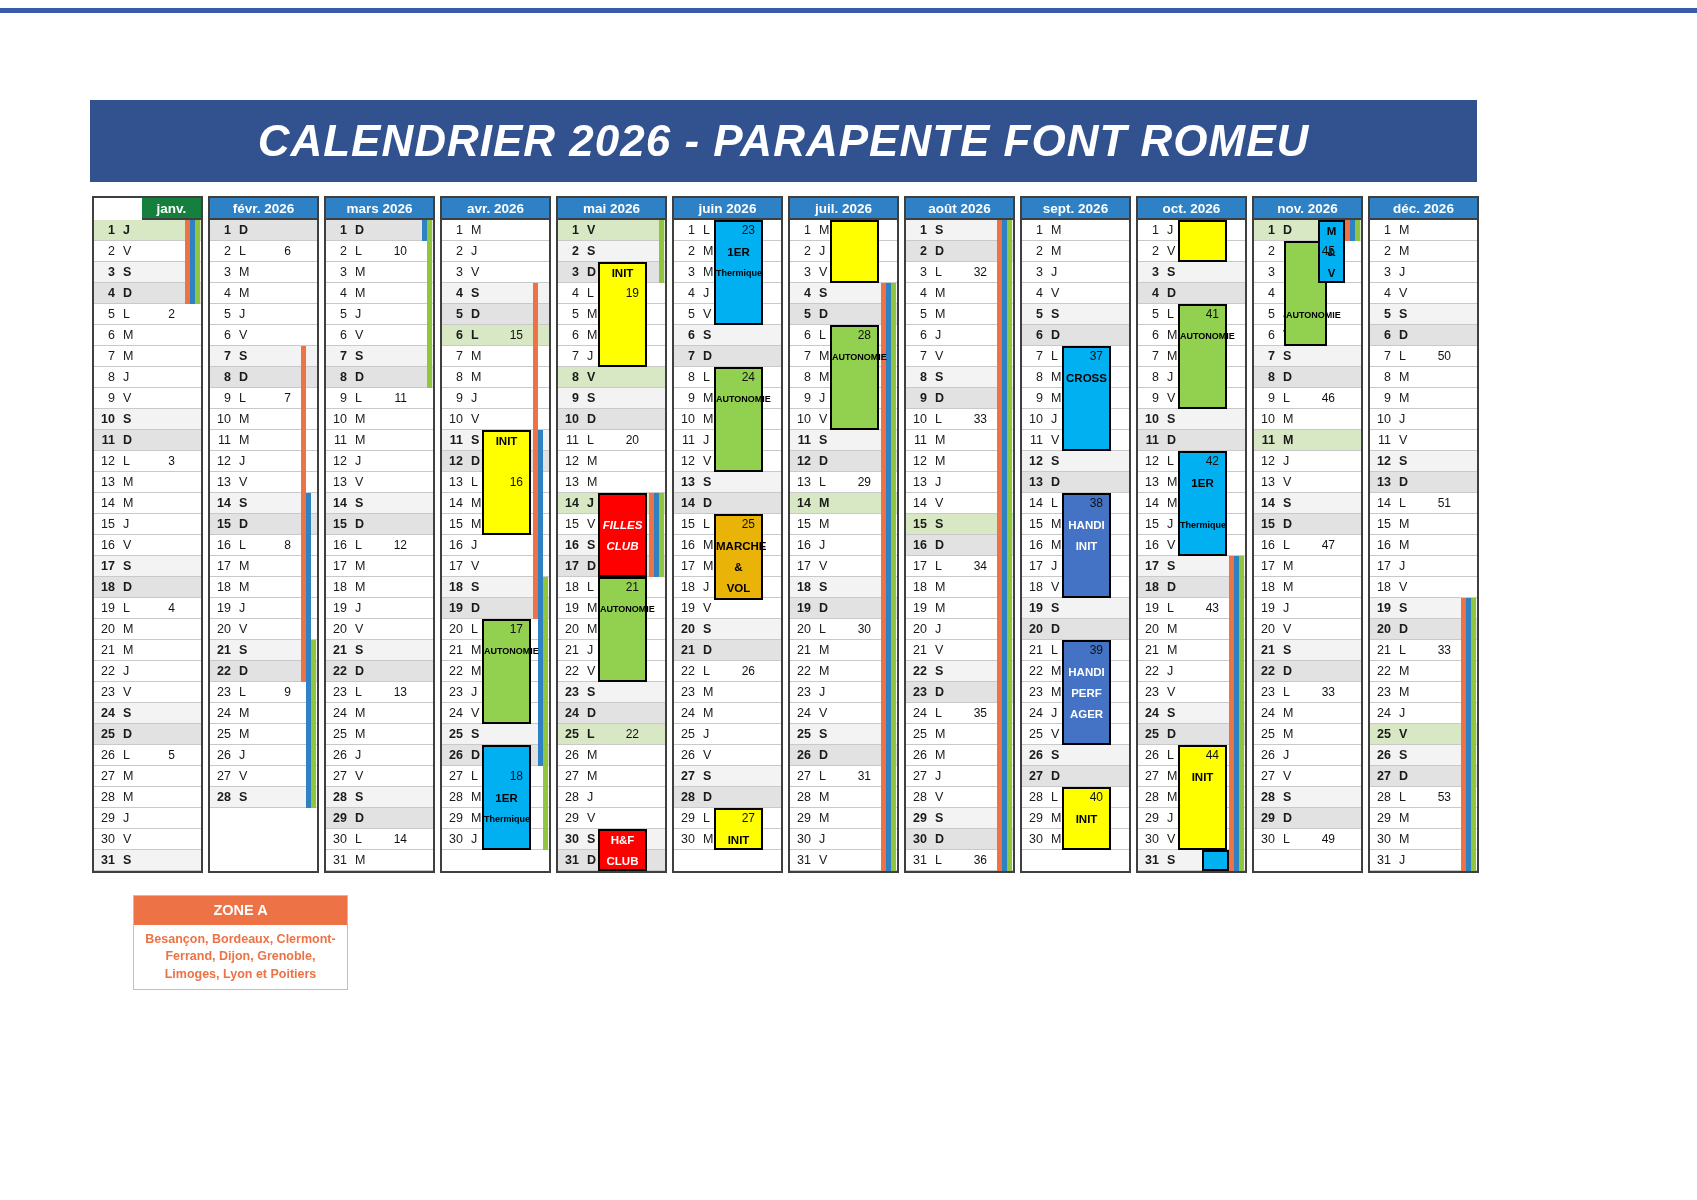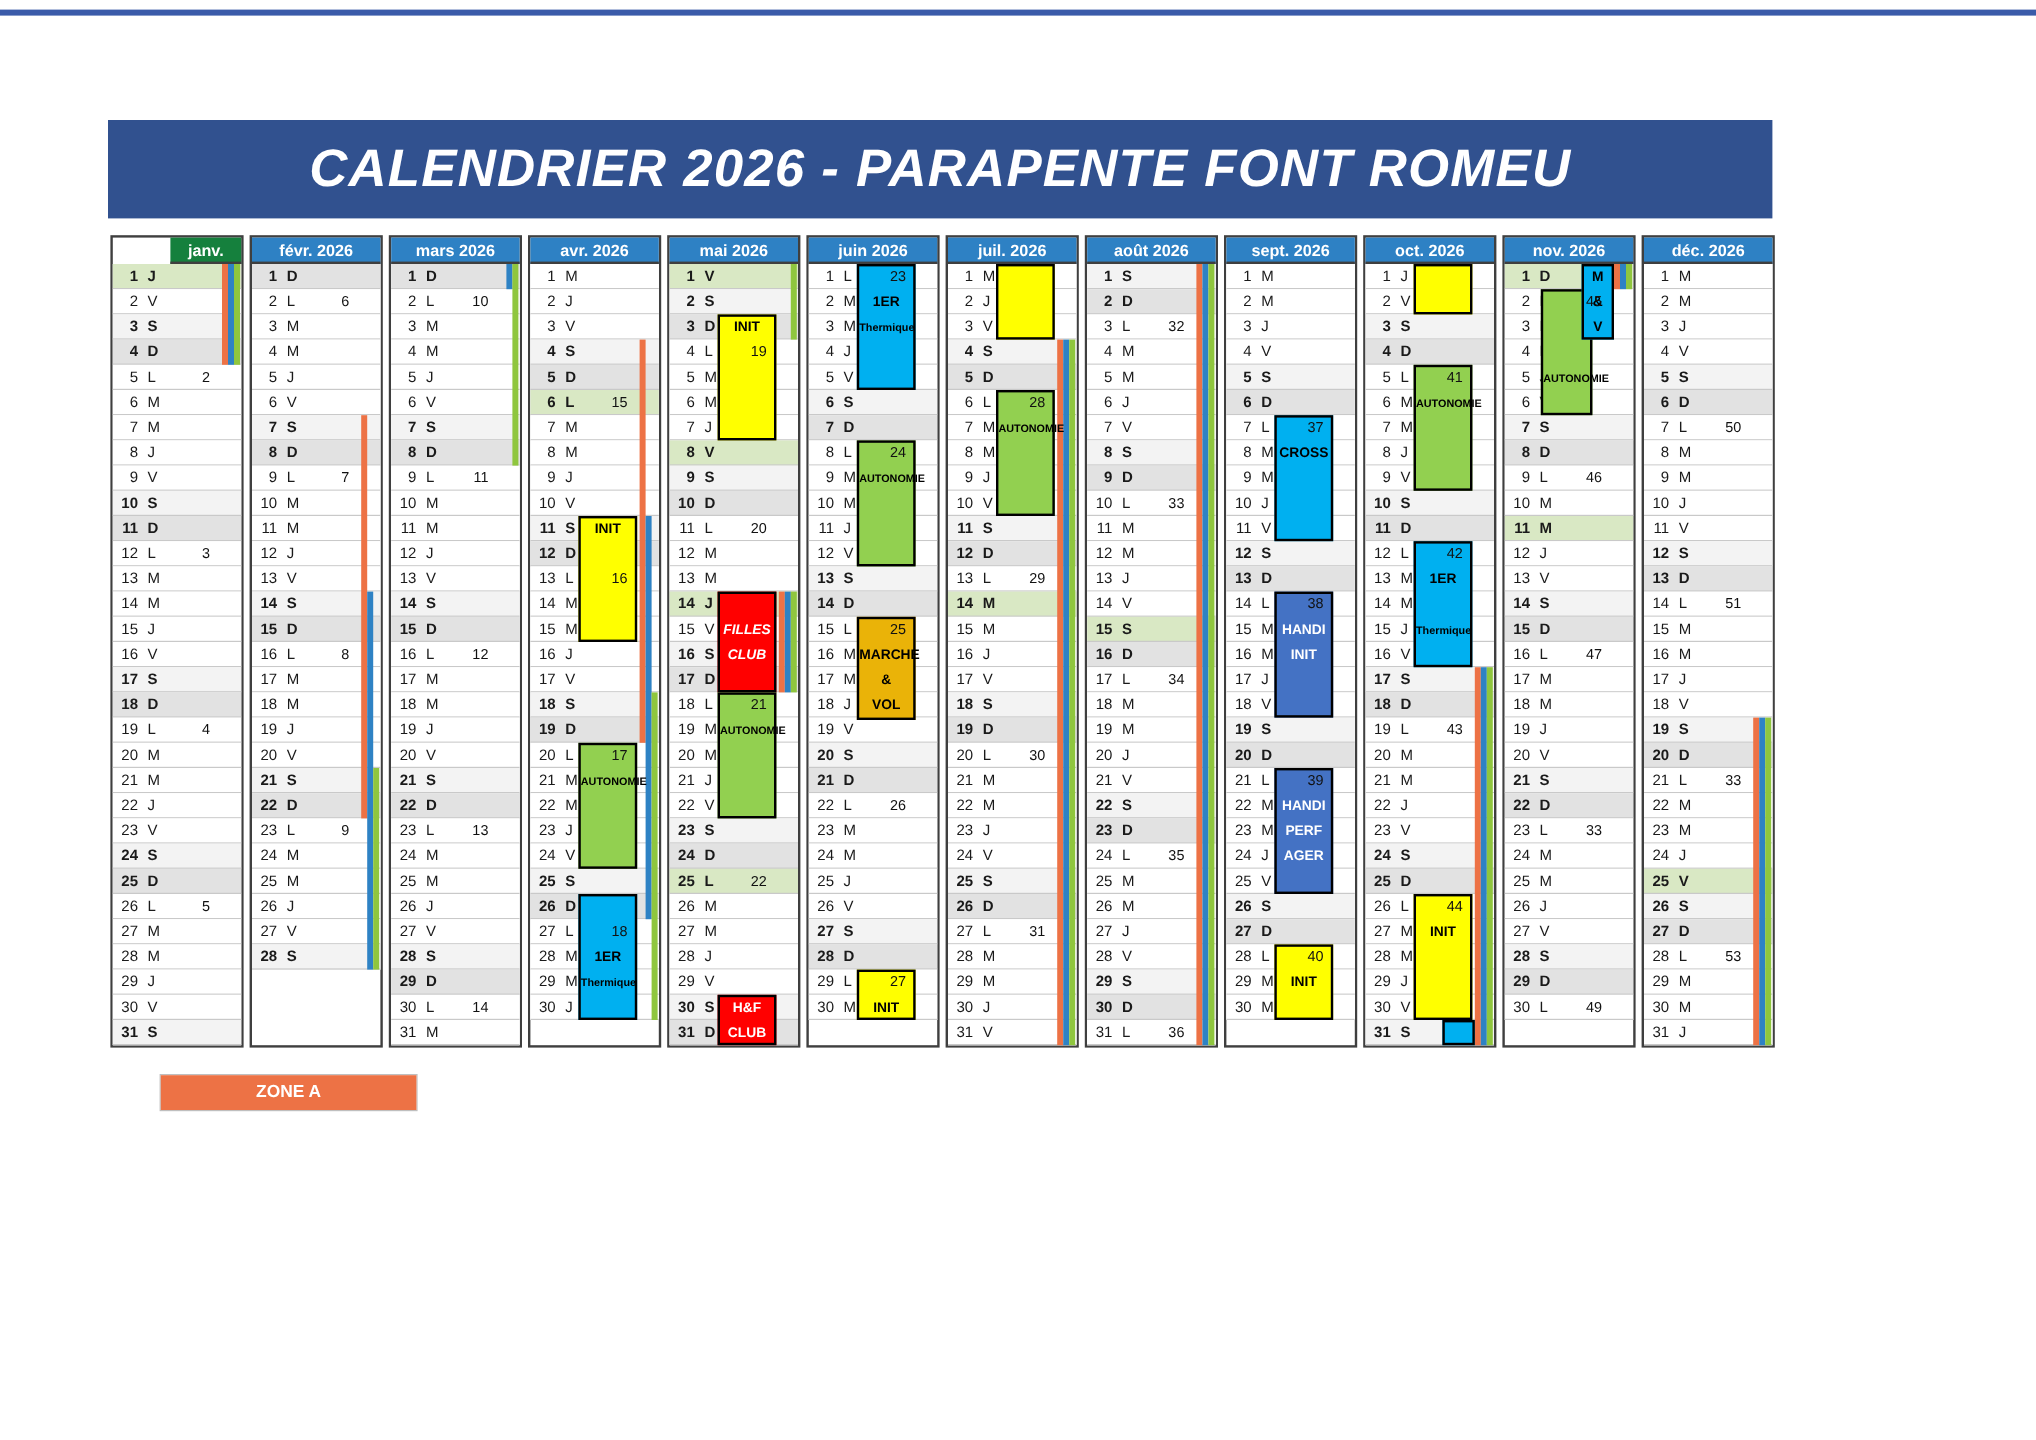--- a/index.html
+++ b/index.html
@@ -1721,14 +1721,15 @@
         <div class="wk" style="top: 273px; text-align: center;">51</div>
         <div class="wk" style="top: 420px;">33</div>
         <div class="wk" style="top: 567px;">53</div>
       </div>
     </div>
   </div>
 
 <div class="zones" id="zones">
     <div class="zone">
       <div class="zhead" style="background: rgb(237, 114, 69);">ZONE A</div>
+      <div class="zbody" style="color: rgb(237, 114, 69);">Besançon, Bordeaux, Clermont-Ferrand, Dijon, Grenoble, Limoges, Lyon et Poitiers</div>
     </div>
   </div>
 
 </body></html>

